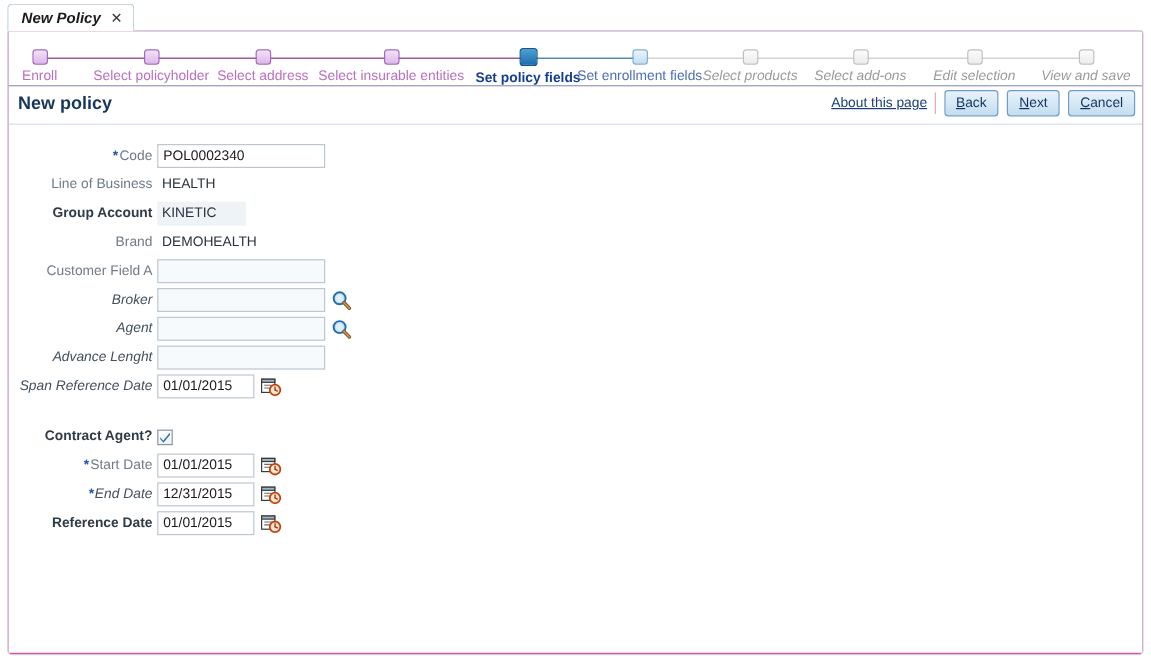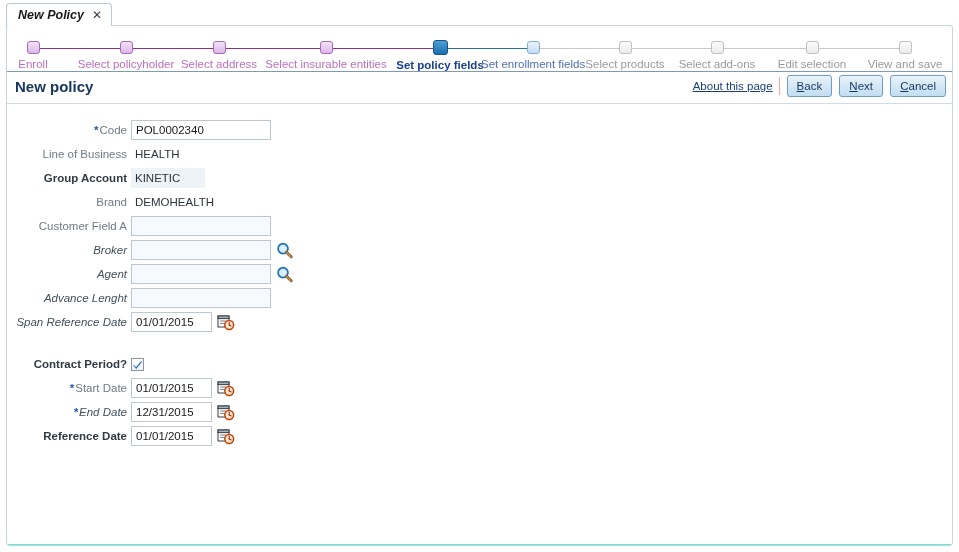--- a/index.html
+++ b/index.html
@@ -40,21 +40,21 @@
     font-family: "Liberation Sans", sans-serif;
   }
 
   
   .page {
     position: absolute;
     left: 6px; top: 25px;
     width: 947px; height: 521px;
     border: 1px solid #c5d4de;
     border-radius: 3px 3px 4px 4px;
-    background: #5eead4;
+    background: #ec4899;
     overflow: hidden;
   }
 
   
   .train {
     position: relative;
     height: 46px;
     border-bottom: 1px solid #7c9ab8;
     background: #ffffff;
   }
@@ -103,21 +103,21 @@
   .step-line.current { background: #2a6ea8; }
   .step-line.future { background: #c8c8c8; }
   .step-label {
     margin-top: 3px;
     font-size: 11.5px;
     line-height: 14px;
   }
   .step-label.done    { color: #bb6fc0; }
   .step-label.current { color: #173f8f; font-weight: bold; }
   .step-label.next    { color: #4d6fb5; }
-  .step-label.future  { color: #9a9a9a; }
+  .step-label.future  { color: #9a9a9a; font-style: italic; }
 
   
   .header {
     position: relative;
     height: 32px;
     border-bottom: 1px solid #cfdde7;
     background: #ffffff;
   }
   .page-title {
     position: absolute;
@@ -402,21 +402,21 @@
     <line x1="3.2" y1="9.4" x2="9.6" y2="9.4" stroke="#6a6a6a" stroke-width="0.9"></line>
     <circle cx="12.2" cy="11" r="4.4" fill="#fde6cf" stroke="#c2410c" stroke-width="1.5"></circle>
     <line x1="12.2" y1="11" x2="12.2" y2="8.4" stroke="#a3340a" stroke-width="1.1" stroke-linecap="round"></line>
     <line x1="12.2" y1="11" x2="14.1" y2="11.9" stroke="#a3340a" stroke-width="1.1" stroke-linecap="round"></line>
   </svg>
           </span>
         </div>
       </div>
       <div class="frow spacer"></div>
       <div class="frow">
-        <div class="flabel strong"><span>Contract Period?</span></div>
+        <div class="flabel strong"><span>Contract Agent?</span></div>
         <div class="fval">
           <div class="checkbox">
             <svg width="11" height="11" viewBox="0 0 11 11">
     <path d="M1.5 5.4 L4 8.2 L9.6 1.4 L9.6 3.4 L4.2 10 L1.5 6.8 Z" fill="#2f6cb5"></path>
   </svg>
           </div>
         </div>
       </div>
       <div class="frow">
         <div class="flabel"><span class="req">*</span><span>Start Date</span></div>

